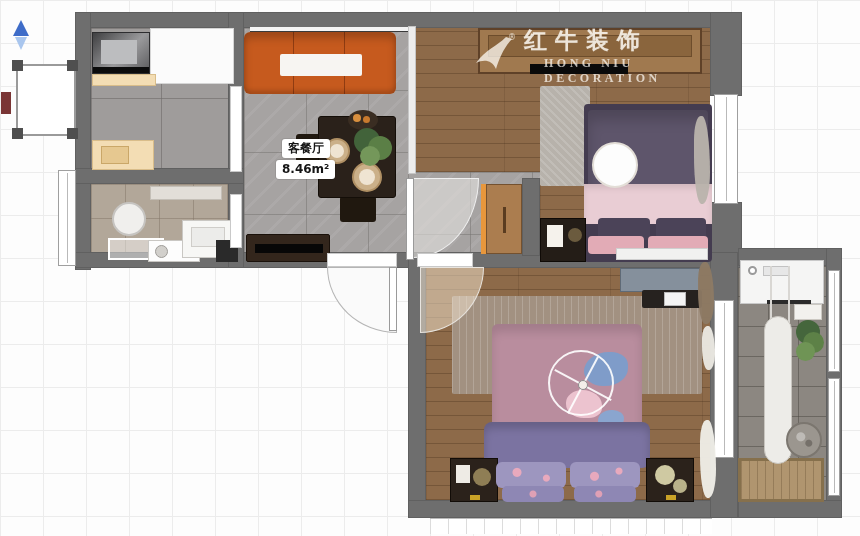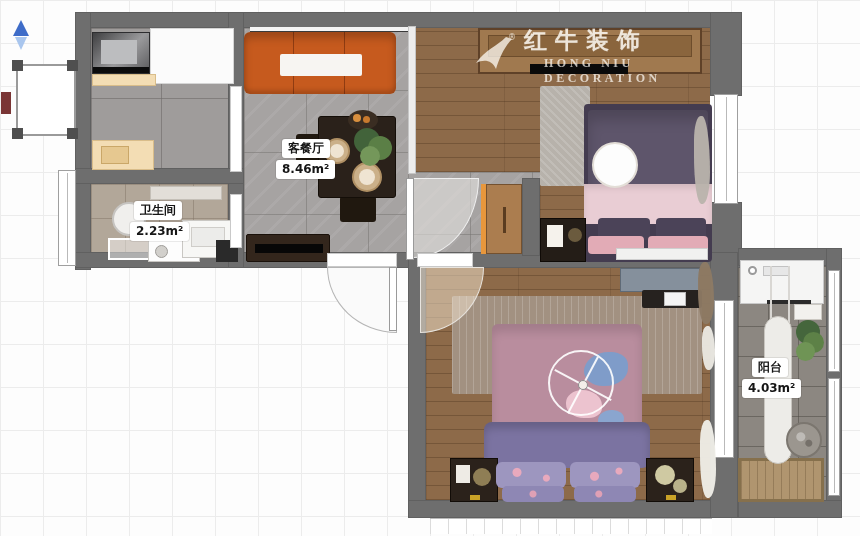--- a/index.html
+++ b/index.html
@@ -222,21 +222,13 @@
     <div class="abs" style="left:9px;top:12px;width:21px;height:21px;border-radius:50%;background:#5d8147;"></div>
     <div class="abs" style="left:2px;top:22px;width:19px;height:19px;border-radius:50%;background:#6f9455;"></div>
   </div>
   <div class="abs" style="left:786px;top:422px;width:36px;height:36px;border-radius:50%;background:#9b968f;border:2px solid #7b766f;background-image:radial-gradient(circle at 40% 40%,rgba(255,255,255,.35) 0 4px,transparent 5px),radial-gradient(circle at 65% 60%,rgba(60,55,50,.4) 0 3px,transparent 4px);z-index:7;"></div>
   <div class="abs" style="left:738px;top:458px;width:86px;height:44px;background:#b0956f;border:3px solid #86704c;background-image:repeating-linear-gradient(90deg,rgba(70,50,25,.25) 0 1px,transparent 1px 8px);z-index:6;"></div>
 
   <div class="abs pill-stack" style="left:282px;top:137px;">
     <span class="label">客餐厅</span><br>
     <span class="label" style="margin-left:-6px;margin-top:2px;">8.46m²</span>
   </div>
-  <div class="abs pill-stack" style="left:134px;top:199px;">
-    <span class="label">卫生间</span><br>
-    <span class="label" style="margin-left:-4px;margin-top:2px;">2.23m²</span>
-  </div>
-  <div class="abs pill-stack" style="left:752px;top:356px;">
-    <span class="label">阳台</span><br>
-    <span class="label" style="margin-left:-10px;margin-top:2px;">4.03m²</span>
-  </div>
 </div>
 
 </body></html>

